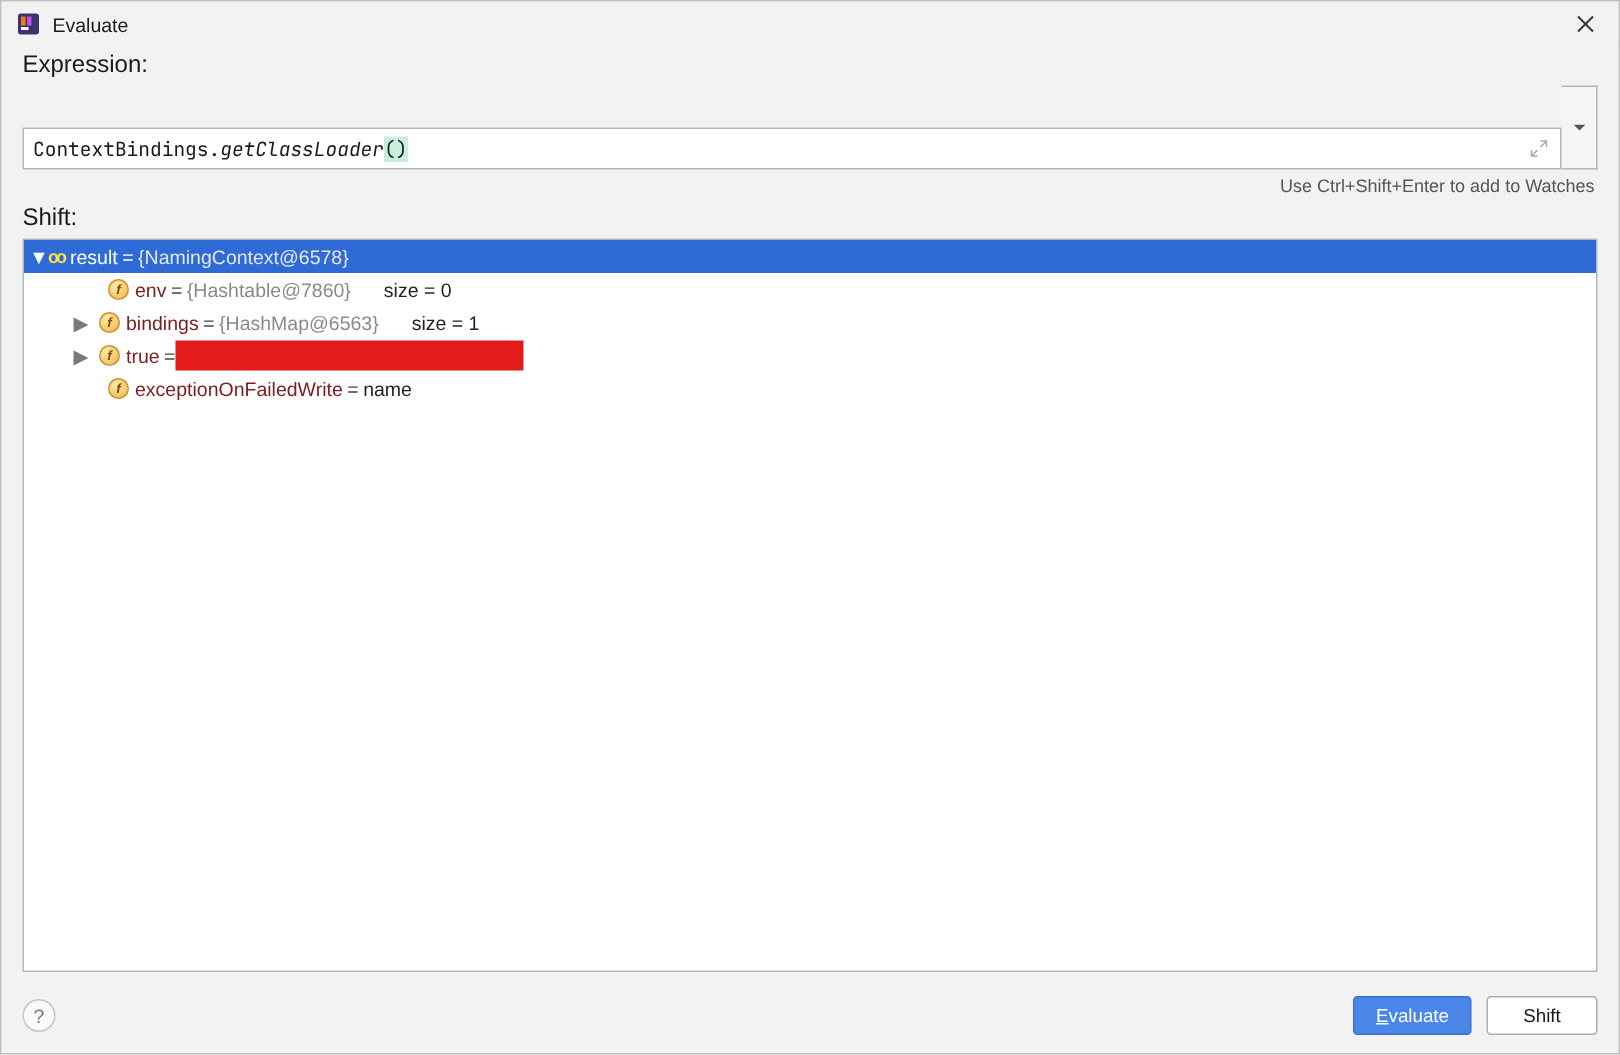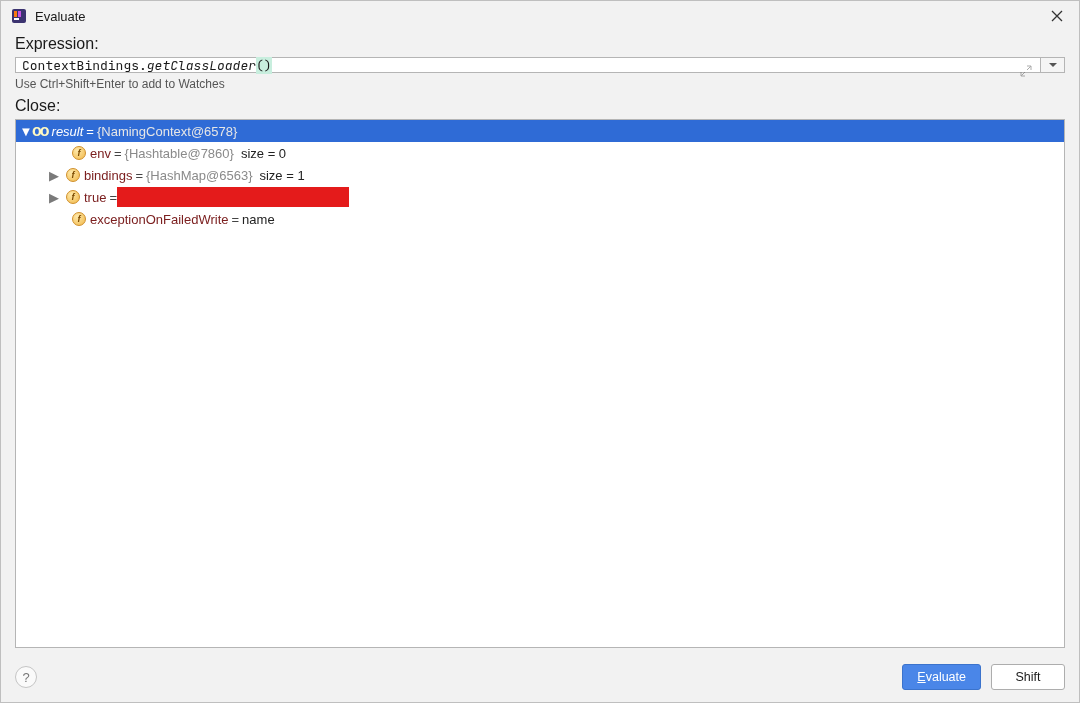--- a/index.html
+++ b/index.html
@@ -47,23 +47,24 @@
   .expr-row {
     display: flex;
     margin: 0 14px 2px 14px;
   }
   .expr-input {
     flex: 1;
     display: flex;
     align-items: center;
     border: 1px solid #b5b5b5;
     background: #fff;
-    height: 16px;
+    height: 28px;
     padding: 0 6px;
     position: relative;
+    margin-top: 28px;
   }
   .code-text {
     font-family: "JetBrains Mono", "Consolas", monospace;
     font-size: 13px;
     white-space: pre;
   }
   .code-text .method { font-style: italic; }
   .code-text .paren-hl {
     background: #c8eede;
   }
@@ -79,22 +80,22 @@
     width: 24px;
     border: 1px solid #b5b5b5;
     border-left: none;
     background: #f5f5f5;
     display: flex;
     align-items: center;
     justify-content: center;
     cursor: pointer;
   }
   .hint {
-    text-align: left;
-    padding: 2px 16px 6px 14px;
+    text-align: right;
+    padding: 2px 16px 6px 0;
     color: #555;
     font-size: 12px;
   }
   
   .result-area {
     flex: 1;
     margin: 0 14px 8px 14px;
     border: 1px solid #b5b5b5;
     background: #fff;
     overflow: auto;
@@ -128,34 +129,34 @@
     font-size: 9px;
     font-style: italic;
     font-weight: bold;
     align-items: center;
     justify-content: center;
     margin-right: 4px;
     border: 1px solid #d08f2a;
   }
   .oo-icon {
     display:inline-flex;
-    color:#fef9c3;
+    color:#fde047;
     font-weight:bold;
-    font-size:16px;
+    font-size:12px;
     margin-right:4px;
     letter-spacing:-2px;
   }
   .field-name { color: #7c2020; }
-  .tree-row.selected .field-name { color: #fff; font-style: italic; }
+  .tree-row.selected .field-name { color: #fff; }
   .eq { color: #444; padding: 0 3px; }
   .tree-row.selected .eq { color: #fff; }
   .obj-val { color: #8a8a8a; }
   .tree-row.selected .obj-val { color: #e6e6e6; }
   .plain-val { color: #222; }
-  .size-txt { color: #222; padding-left: 7px; }
+  .size-txt { color: #222; padding-left: 22px; }
   .redact {
     display: inline-block;
     background: #e41b1b;
     height: 20px;
     vertical-align: middle;
     width: 232px;
     margin-top: 0;
   }
   
   .footer {
@@ -231,21 +232,21 @@
   <div class="expr-dropdown">
     <svg width="8" height="5" viewBox="0 0 8 5">
         <path d="M0 0 L4 4 L8 0 Z" fill="#555"></path>
       </svg>
   </div>
 </div>
 
 <div class="hint">Use Ctrl+Shift+Enter to add to Watches</div>
 
 <div class="section-label" style="padding-top:0">
-  <span class="underline-first">Close:</span>
+  <span class="underline-first">Shift:</span>
 </div>
 
 <div class="result-area">
 
   <div class="tree-row selected">
     <span class="arrow">▼</span>
     <span class="oo-icon">oo</span>
     <span class="field-name">result</span>
     <span class="eq">=</span>
     <span class="obj-val">{NamingContext@6578}</span>

